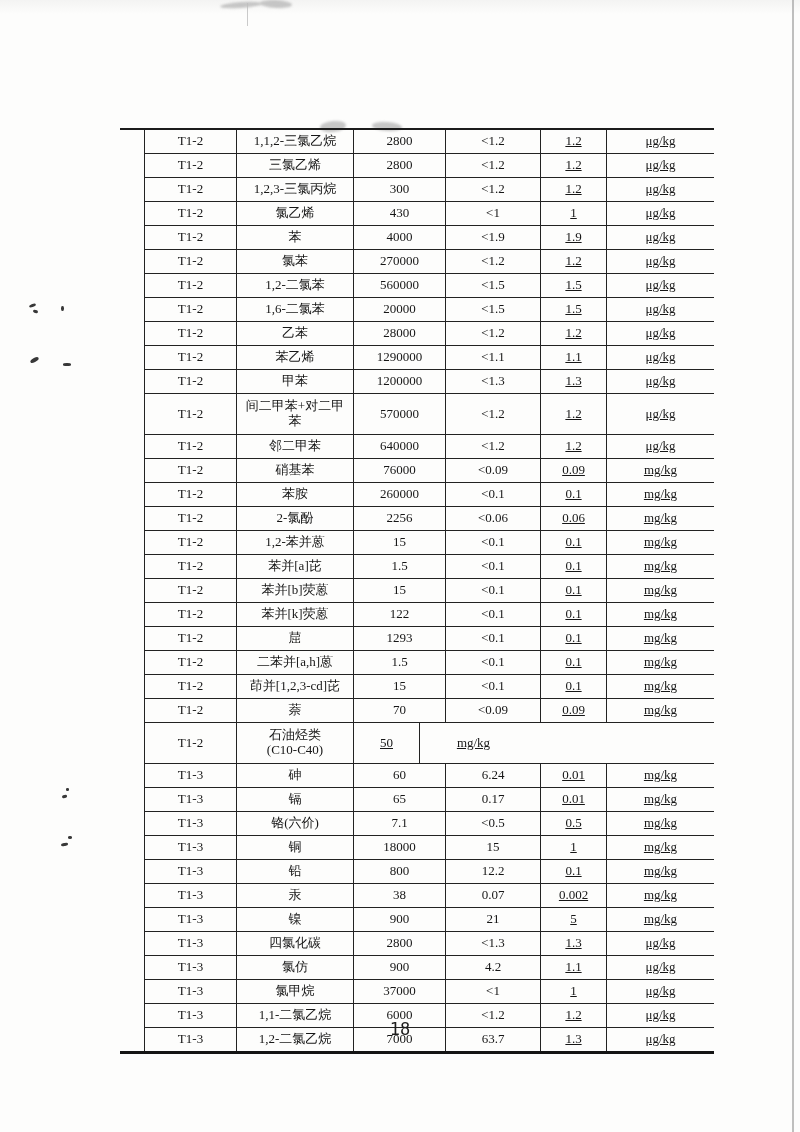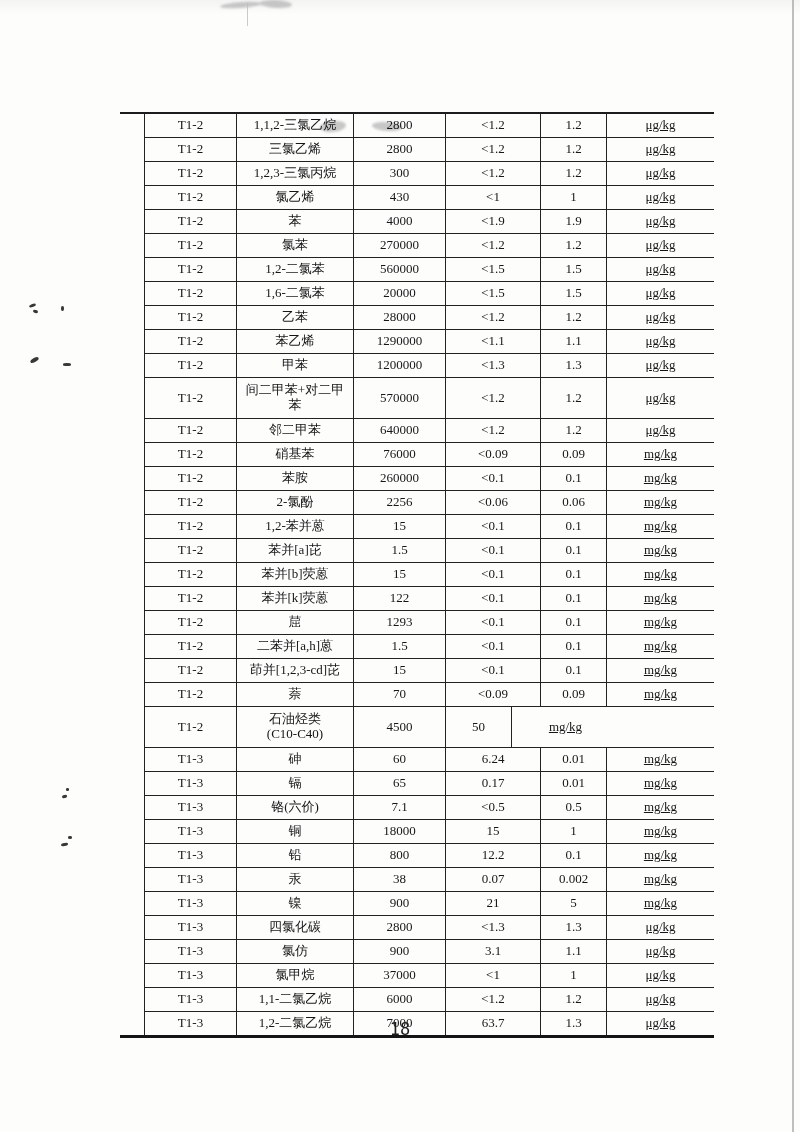--- a/index.html
+++ b/index.html
@@ -27,21 +27,21 @@
     position: absolute;
     left: 792px; top: 0;
     width: 2px; height: 1132px;
     background: #a9a9a9;
     opacity: 0.75;
   }
   
   .table-wrap {
     position: absolute;
     left: 120px;
-    top: 112px;
+    top: 128px;
     width: 570px;
     border-top: 2px solid #1c1c1c;
     border-bottom: 3px solid #141414;
     padding-left: 24px;
   }
   .row {
     display: flex;
     height: 23px;
     border-bottom: 1.5px solid #222;
   }
@@ -57,21 +57,21 @@
     font-size: 13px;
     line-height: 1.15;
     white-space: pre-line;
     padding: 0 2px;
     overflow: hidden;
   }
   .c-sample    { width: 93px;  border-left: 1.5px solid #222; }
   .c-substance { width: 117px; }
   .c-value     { width: 92px;  }
   .c-result    { width: 95px;  }
-  .c-limit     { width: 66px;  }
+  .c-limit     { width: 66px; text-decoration: underline;  }
   .c-unit      { width: 107px; border-right: none; text-decoration: underline; }
   
   .page-number {
     position: absolute;
     left: 0; right: 0;
     top: 1019px;
     text-align: center;
     font-family: "DejaVu Sans Mono", monospace;
     font-size: 17px;
     color: #1d1d1d;
@@ -309,21 +309,20 @@
     <div class="cell c-substance">萘</div>
     <div class="cell c-value">70</div>
     <div class="cell c-result">&lt;0.09</div>
     <div class="cell c-limit">0.09</div>
     <div class="cell c-unit">mg/kg</div>
   </div>
     <div class="row tall">
     <div class="cell c-sample">T1-2</div>
     <div class="cell c-substance">石油烃类
 (C10-C40)</div>
-    <div class="cell c-value">4500</div>
     <div class="cell c-limit">50</div>
     <div class="cell c-unit">mg/kg</div>
   </div>
     <div class="row">
     <div class="cell c-sample">T1-3</div>
     <div class="cell c-substance">砷</div>
     <div class="cell c-value">60</div>
     <div class="cell c-result">6.24</div>
     <div class="cell c-limit">0.01</div>
     <div class="cell c-unit">mg/kg</div>
@@ -381,21 +380,21 @@
     <div class="cell c-substance">四氯化碳</div>
     <div class="cell c-value">2800</div>
     <div class="cell c-result">&lt;1.3</div>
     <div class="cell c-limit">1.3</div>
     <div class="cell c-unit">μg/kg</div>
   </div>
     <div class="row">
     <div class="cell c-sample">T1-3</div>
     <div class="cell c-substance">氯仿</div>
     <div class="cell c-value">900</div>
-    <div class="cell c-result">3.1</div>
+    <div class="cell c-result">4.2</div>
     <div class="cell c-limit">1.1</div>
     <div class="cell c-unit">μg/kg</div>
   </div>
     <div class="row">
     <div class="cell c-sample">T1-3</div>
     <div class="cell c-substance">氯甲烷</div>
     <div class="cell c-value">37000</div>
     <div class="cell c-result">&lt;1</div>
     <div class="cell c-limit">1</div>
     <div class="cell c-unit">μg/kg</div>

